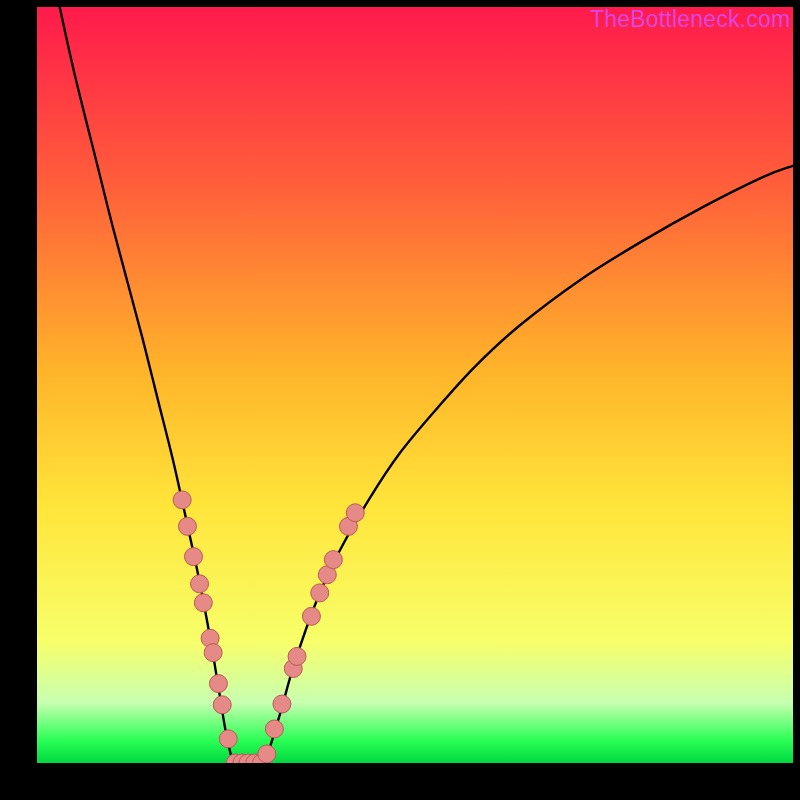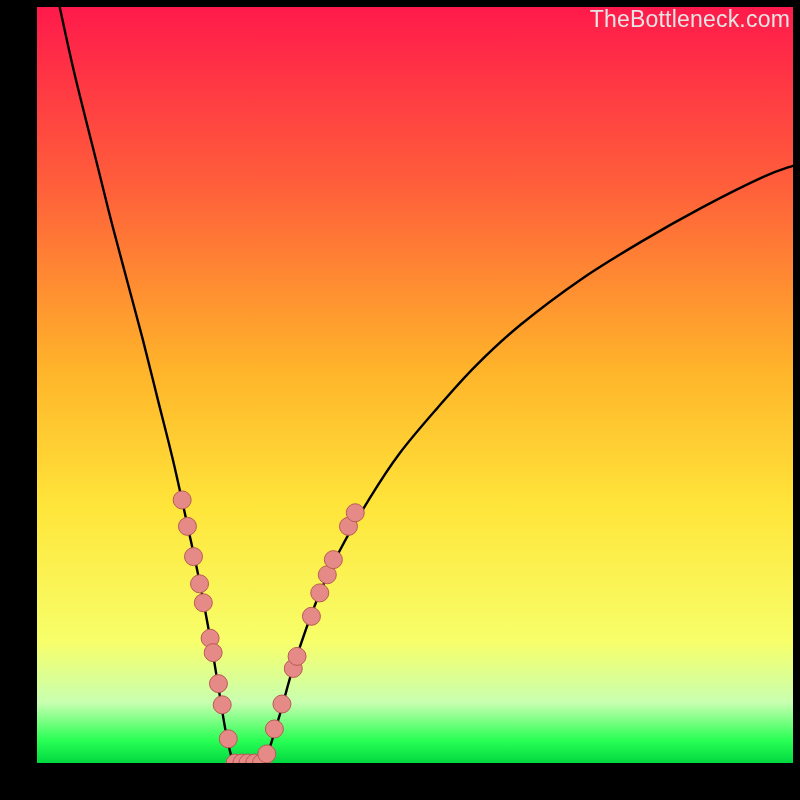--- a/index.html
+++ b/index.html
@@ -27,21 +27,21 @@
   }
   .plot-area svg {
     display: block;
     width: 756px;
     height: 756px;
   }
   .watermark {
     position: absolute;
     top: 6px;
     right: 10px;
-    color: #e5e5e5;
+    color: #d946ef;
     font-size: 23px;
     font-weight: 500;
     letter-spacing: 0.2px;
     pointer-events: none;
     user-select: none;
   }
 </style>
 </head>
 <body>
 

